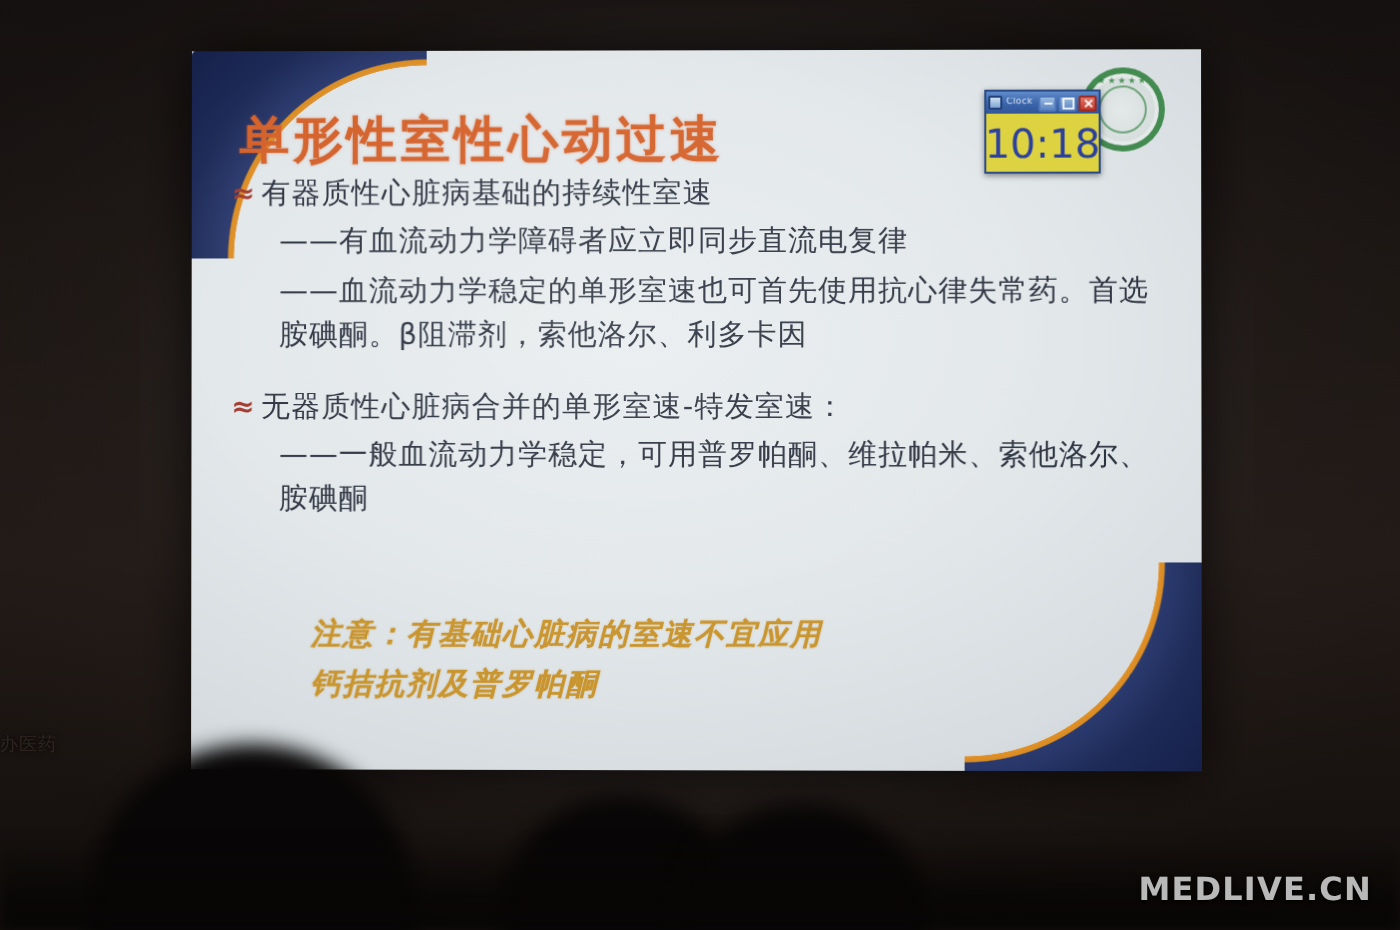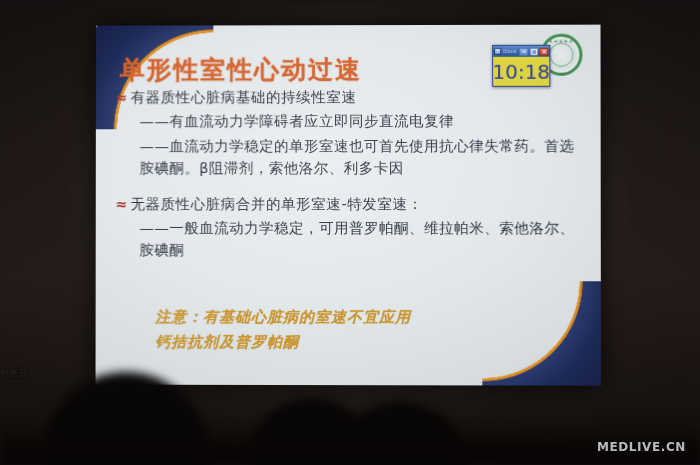--- a/index.html
+++ b/index.html
@@ -322,21 +322,21 @@
     background: linear-gradient(180deg, rgba(8,6,5,0) 0%, rgba(8,6,5,0.82) 60%, #070505 100%);
     filter: blur(3px);
   }
 
   
   #watermark {
     position: absolute;
     right: 14px;
     bottom: 11px;
     font-family: "DejaVu Sans", "Liberation Sans", sans-serif;
-    font-size: 12px;
+    font-size: 16px;
     font-weight: bold;
     letter-spacing: 0.6px;
     color: rgba(226,226,226,0.82);
     text-shadow: 0 1px 2px rgba(0,0,0,0.8);
     text-align: center;
   }
 </style>
 </head>
 <body>
 

